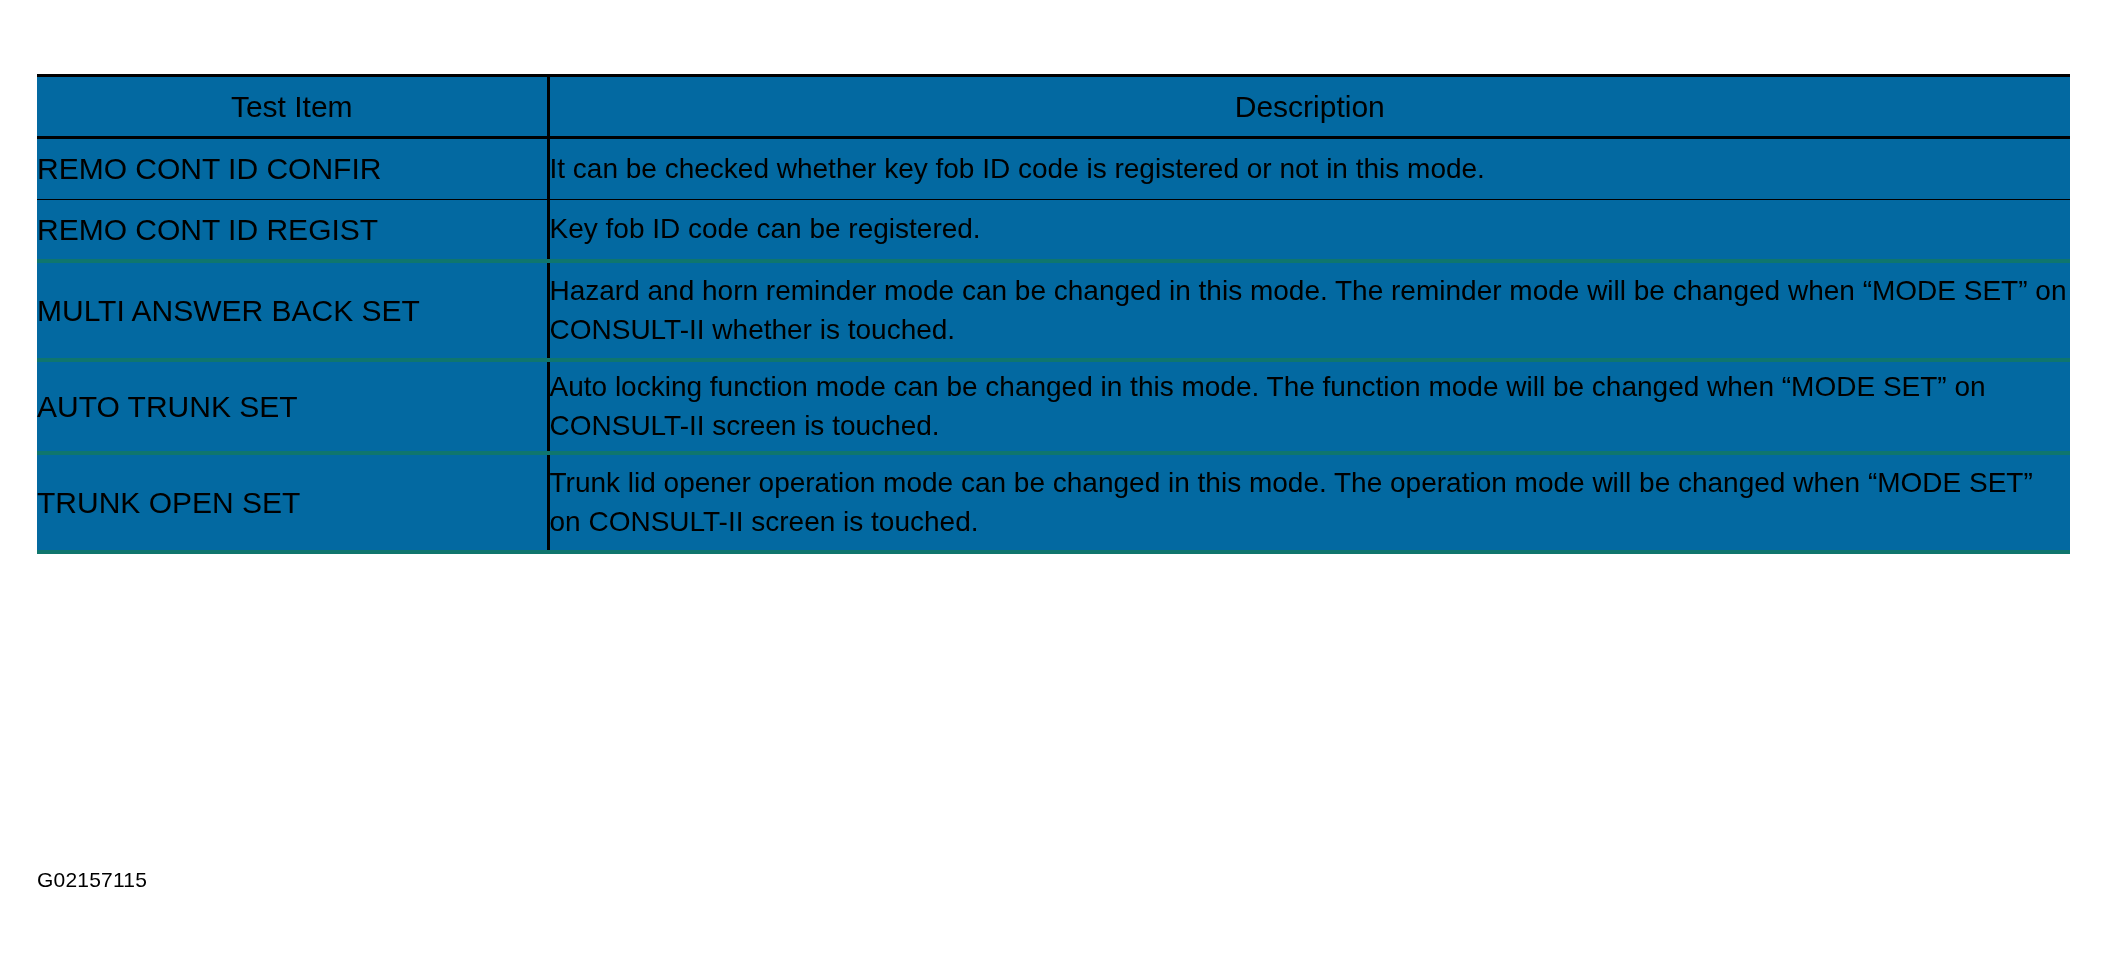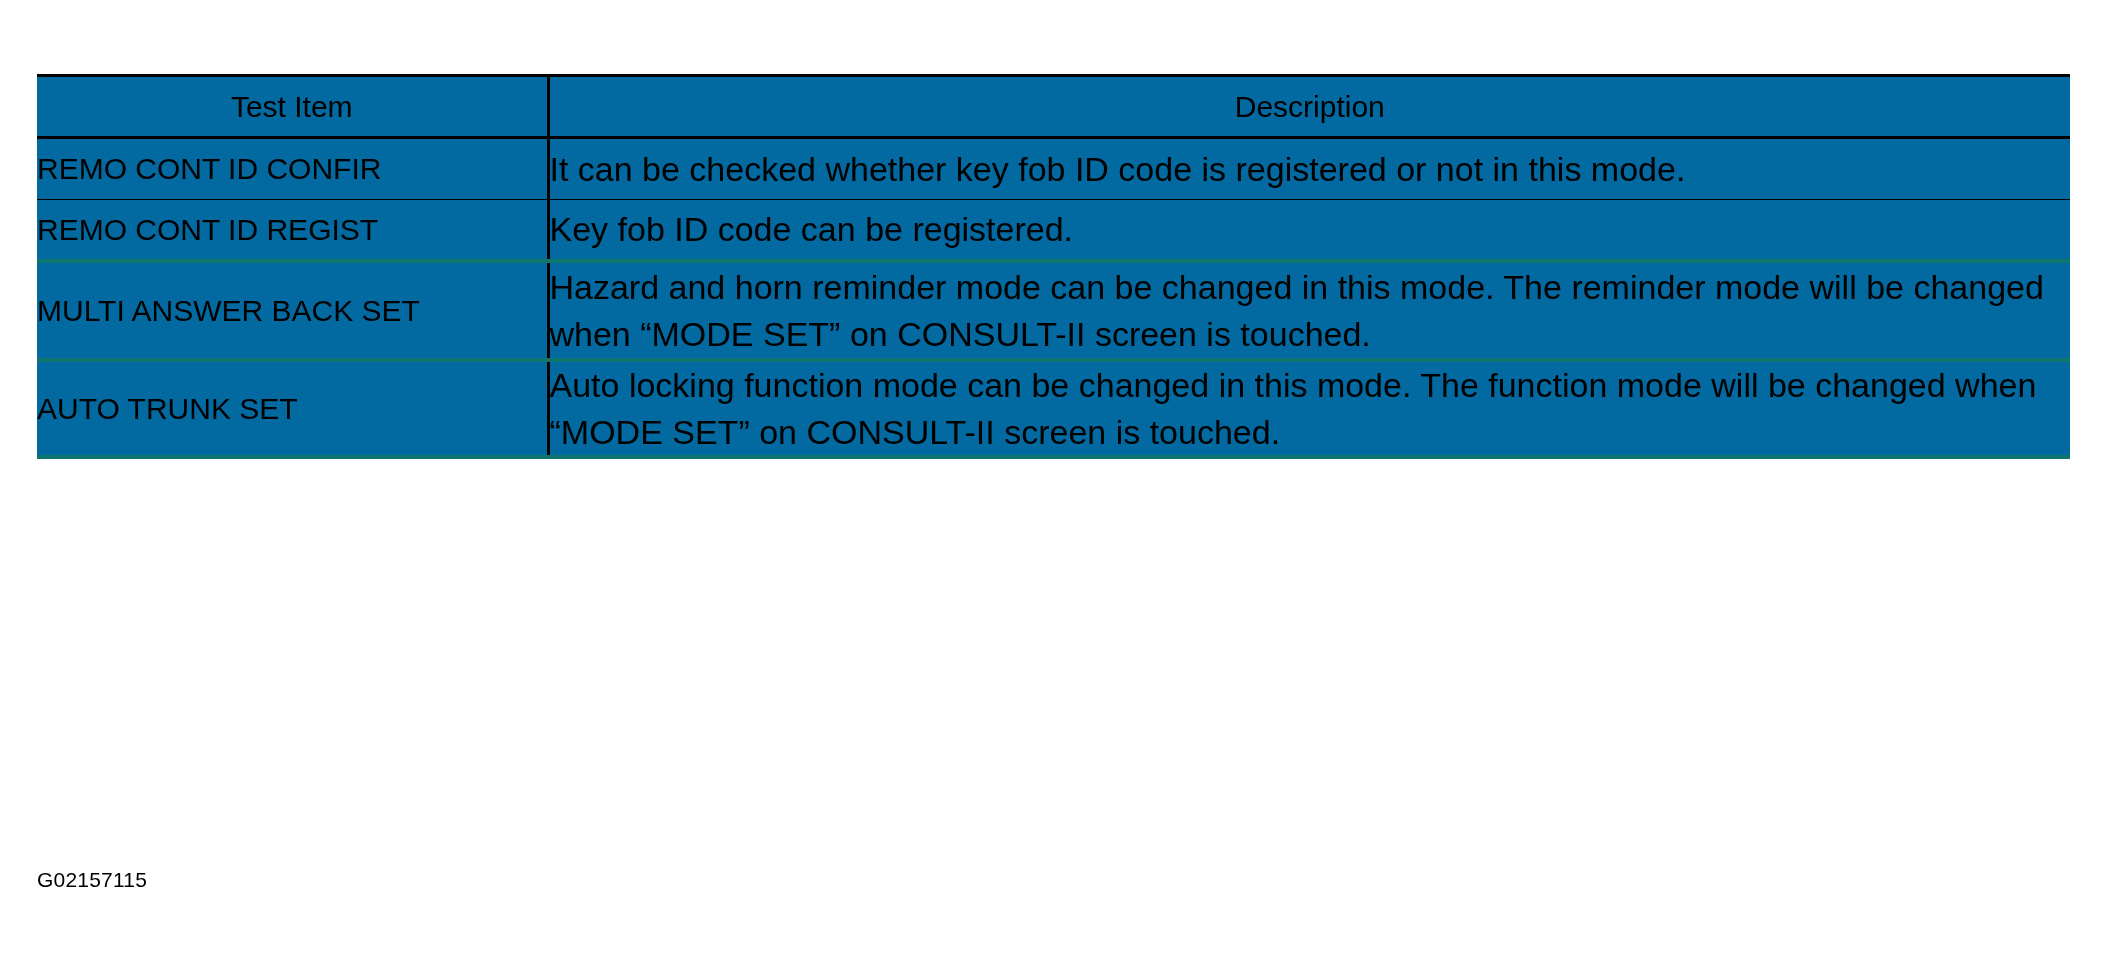--- a/index.html
+++ b/index.html
@@ -67,21 +67,21 @@
   }
 
   td.col-item {
     font-size: 30px;
     padding-left: 20px;
     padding-right: 10px;
     line-height: 1.25;
     margin-left: 45px;
   }
   td.col-desc {
-    font-size: 34px;
+    font-size: 28px;
     padding-left: 18px;
     padding-right: 14px;
     line-height: 1.37;
   }
 
   tr.r1 td { height: 60px; }
   tr.r2 td { height: 59px; }
   tr.r3 td { height: 60px; }
   tr.r4 td { height: 95px; }
   tr.r5 td { height: 89px; }
@@ -119,25 +119,29 @@
         <tr class="r1 thin-sep">
           <td class="col-item">REMO CONT ID CONFIR</td>
           <td class="col-desc">It can be checked whether key fob ID code is registered or not in this mode.</td>
         </tr>
         <tr class="r2">
           <td class="col-item">REMO CONT ID REGIST</td>
           <td class="col-desc">Key fob ID code can be registered.</td>
         </tr>
         <tr class="r4">
           <td class="col-item">MULTI ANSWER BACK SET</td>
-          <td class="col-desc">Hazard and horn reminder mode can be changed in this mode. The reminder mode will be changed when “MODE SET” on CONSULT-II screen is touched.</td>
+          <td class="col-desc">Hazard and horn reminder mode can be changed in this mode. The reminder mode will be changed when “MODE SET” on CONSULT-II whether is touched.</td>
         </tr>
         <tr class="r5">
           <td class="col-item">AUTO TRUNK SET</td>
           <td class="col-desc">Auto locking function mode can be changed in this mode. The function mode will be changed when “MODE SET” on CONSULT-II screen is touched.</td>
+        </tr>
+        <tr class="r7">
+          <td class="col-item">TRUNK OPEN SET</td>
+          <td class="col-desc">Trunk lid opener operation mode can be changed in this mode. The operation mode will be changed when “MODE SET” on CONSULT-II screen is touched.</td>
         </tr>
       </tbody>
     </table>
   </div>
 
   <div class="fig-id">G02157115</div>
 
 </div>
 
 </body></html>

